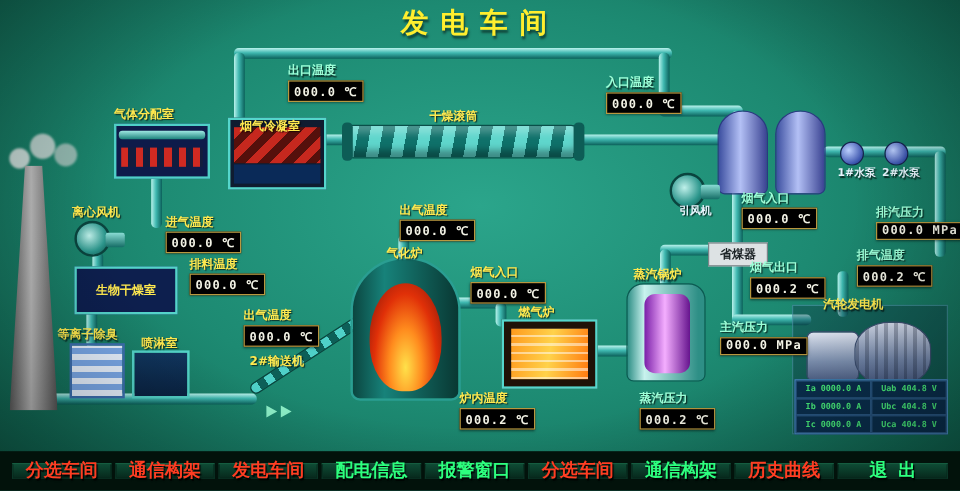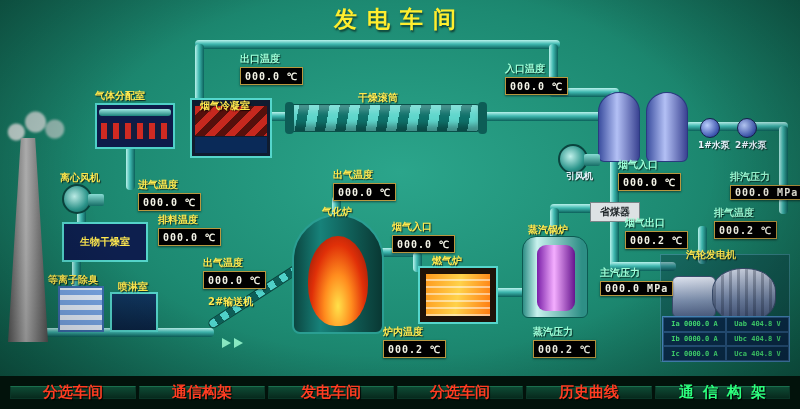--- a/index.html
+++ b/index.html
@@ -276,18 +276,21 @@
     <div class="glabel">排汽压力</div>
     <div class="gvalue">000.0 MPa</div>
   </div>
 
   <div class="vignette"></div>
 
   <div class="nav">
     <div class="navbtn" style="color: rgb(255, 61, 34);">分选车间</div>
     <div class="navbtn" style="color: rgb(255, 61, 34);">通信构架</div>
     <div class="navbtn" style="color: rgb(255, 61, 34);">发电车间</div>
+    <div class="navbtn" style="color: rgb(45, 255, 126);">配电信息</div>
+    <div class="navbtn" style="color: rgb(45, 255, 126);">报警窗口</div>
     <div class="navbtn" style="color: rgb(255, 61, 34);">分选车间</div>
+    <div class="navbtn" style="color: rgb(45, 255, 126);">通信构架</div>
     <div class="navbtn" style="color: rgb(255, 61, 34);">历史曲线</div>
-    <div class="navbtn" style="color: rgb(45, 255, 126);">通信构架</div>
+    <div class="navbtn" style="color: rgb(45, 255, 126);">退出</div>
   </div>
 
 </div>
 
 </body></html>

